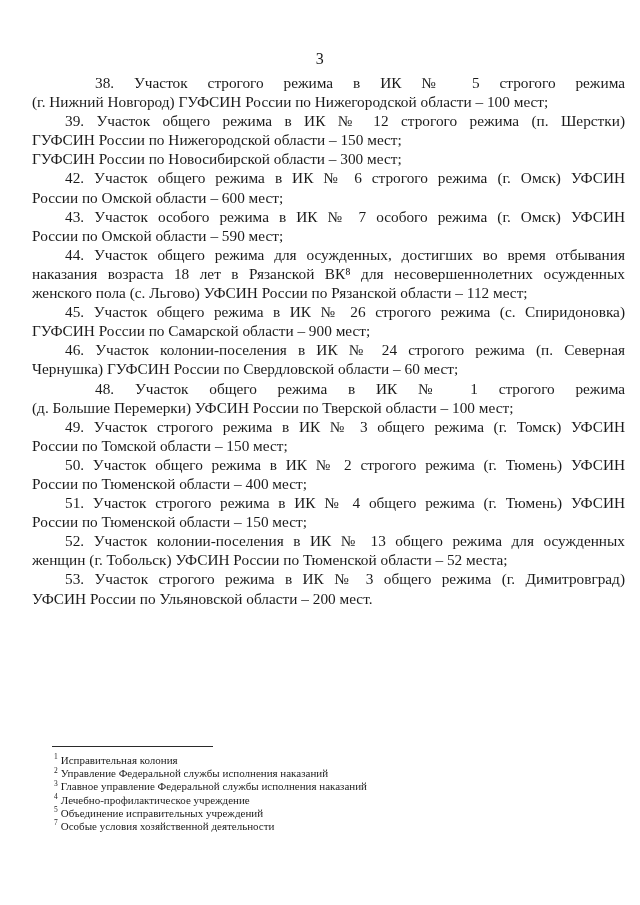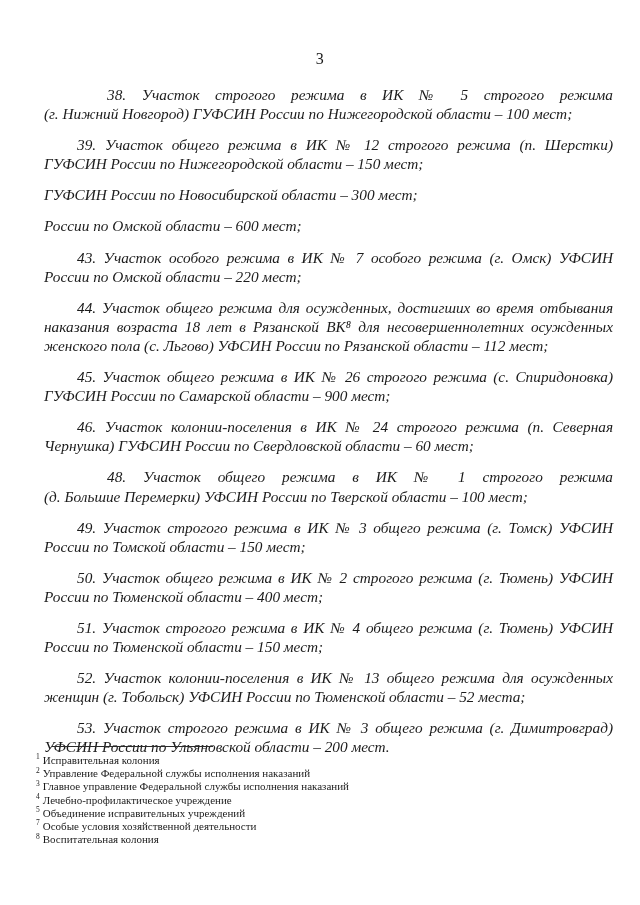--- a/index.html
+++ b/index.html
@@ -26,21 +26,21 @@
     letter-spacing: 0.5px;
   }
   .doc-body {
     position: absolute;
     top: 73px;
     left: 32px;
     width: 593px;
     font-size: 15.3px;
     line-height: 19.1px;
   }
-  .para { margin: 12px; padding: 0; font-style: italic; }
+  .para { margin: 0; padding: 0; }
   .ln {
     text-align: justify;
     text-align-last: justify;
     white-space: normal;
   }
   .ln.last {
     text-align: right;
     text-align-last: left;
   }
   .ln.first { text-indent: 33px; }
@@ -49,21 +49,21 @@
     position: absolute;
     top: 746px;
     left: 52px;
     width: 161px;
     height: 0;
     border-top: 1.6px solid #2a2a2a;
   }
   .footnotes {
     position: absolute;
     top: 754px;
-    left: 36px;
+    left: 54px;
     width: 560px;
     font-size: 11px;
     line-height: 13.2px;
   }
   .fn { white-space: nowrap; }
   .fn sup {
     font-size: 7.5px;
     vertical-align: super;
     line-height: 0;
     margin-right: 3px;
@@ -81,25 +81,26 @@
         <div class="ln last">(г. Нижний Новгород) ГУФСИН России по Нижегородской области – 100 мест;</div>
       </div>
       <div class="para">
         <div class="ln first">39. Участок общего режима в ИК № 12 строгого режима (п. Шерстки)</div>
         <div class="ln last">ГУФСИН России по Нижегородской области – 150 мест;</div>
       </div>
       <div class="para">
         <div class="ln last">ГУФСИН России по Новосибирской области – 300 мест;</div>
       </div>
       <div class="para">
+        <div class="ln first">42. Участок общего режима в ИК № 6 строгого режима (г. Омск) УФСИН</div>
         <div class="ln last">России по Омской области – 600 мест;</div>
       </div>
       <div class="para">
         <div class="ln first">43. Участок особого режима в ИК № 7 особого режима (г. Омск) УФСИН</div>
-        <div class="ln last">России по Омской области – 220 мест;</div>
+        <div class="ln last">России по Омской области – 590 мест;</div>
       </div>
       <div class="para">
         <div class="ln first">44. Участок общего режима для осужденных, достигших во время отбывания</div>
         <div class="ln">наказания возраста 18 лет в Рязанской ВК⁸ для несовершеннолетних осужденных</div>
         <div class="ln last">женского пола (с. Льгово) УФСИН России по Рязанской области – 112 мест;</div>
       </div>
       <div class="para">
         <div class="ln first">45. Участок общего режима в ИК № 26 строгого режима (с. Спиридоновка)</div>
         <div class="ln last">ГУФСИН России по Самарской области – 900 мест;</div>
       </div>
@@ -135,15 +136,14 @@
 
   <div class="fn-rule"></div>
 
   <div class="footnotes">
       <div class="fn"><sup>1</sup><span>Исправительная колония</span></div>
       <div class="fn"><sup>2</sup><span>Управление Федеральной службы исполнения наказаний</span></div>
       <div class="fn"><sup>3</sup><span>Главное управление Федеральной службы исполнения наказаний</span></div>
       <div class="fn"><sup>4</sup><span>Лечебно-профилактическое учреждение</span></div>
       <div class="fn"><sup>5</sup><span>Объединение исправительных учреждений</span></div>
       <div class="fn"><sup>7</sup><span>Особые условия хозяйственной деятельности</span></div>
-      <div class="fn"><sup>8</sup><span>Воспитательная колония</span></div>
     </div>
 </div>
 
 </body></html>

